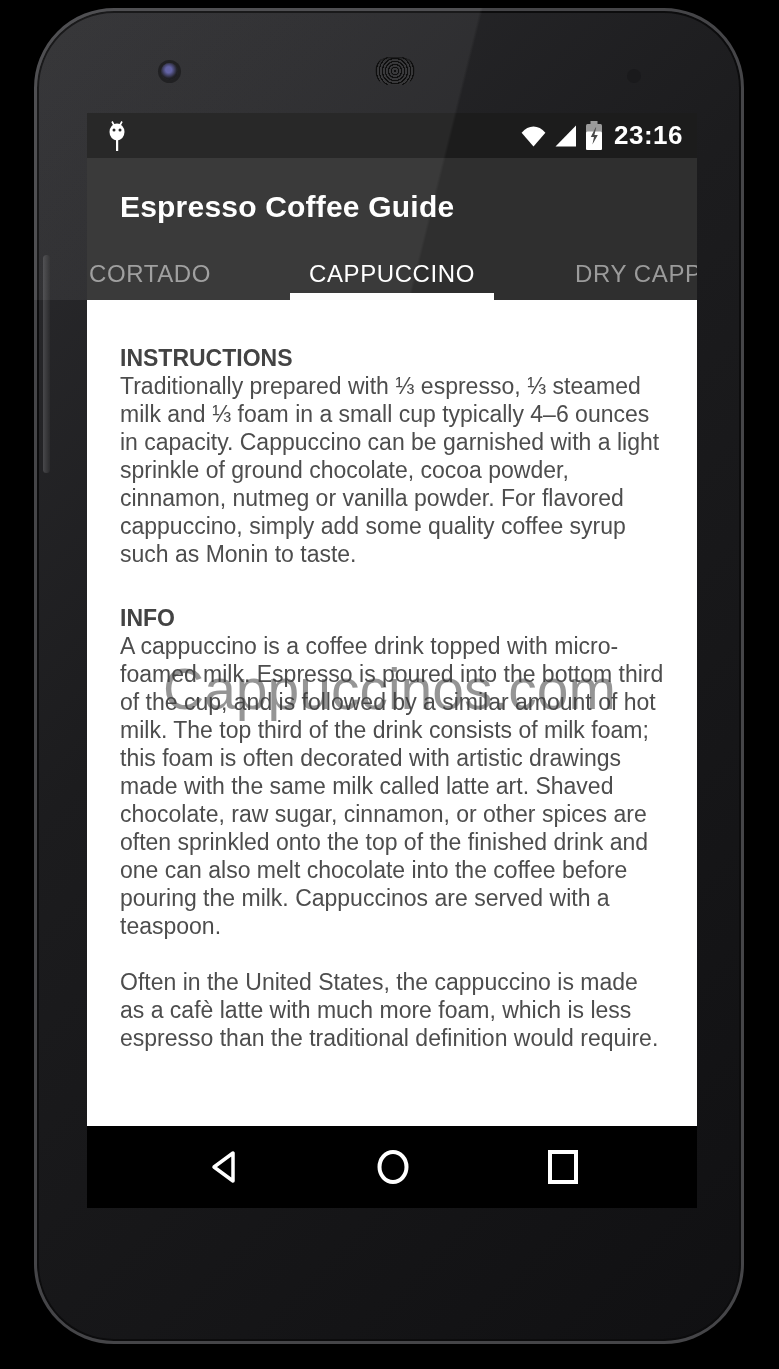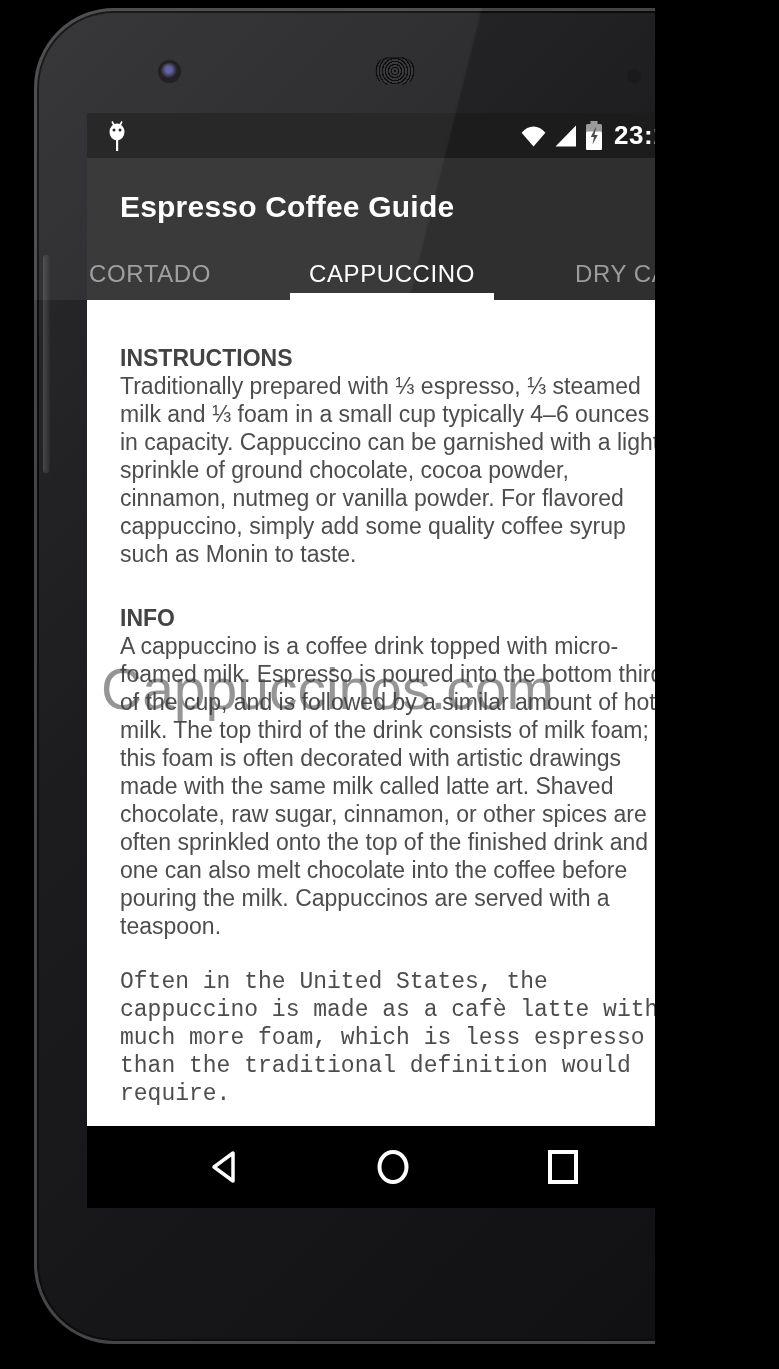--- a/index.html
+++ b/index.html
@@ -1,19 +1,19 @@
 <!DOCTYPE html>
 <html><head>
 <meta charset="utf-8">
 <style>
   * { margin: 0; padding: 0; box-sizing: border-box; }
   html, body { background: #000; }
   body { font-family: "Liberation Sans", sans-serif; }
 
-  .stage { position: relative; width: 655px; height: 1369px; background: #000; overflow: hidden; }
+  .stage { position: relative; width: 779px; height: 1369px; background: #000; overflow: hidden; }
 
   
   .phone {
     position: absolute; left: 34px; top: 8px; width: 710px; height: 1336px;
     border-radius: 80px;
     background: linear-gradient(135deg, #2c2c2f 0%, #1c1c1e 40%, #101012 100%);
     border: 3px solid #454548;
     box-shadow: inset 0 0 0 2px #0c0c0d, 0 14px 28px rgba(0,0,0,0.9);
   }
   .side-button {
@@ -69,21 +69,21 @@
   .tab-indicator { position: absolute; bottom: 0; left: 203px; width: 204px; height: 7px; background: #fff; }
 
   .content {
     flex: 1; background: #fff; overflow: hidden;
     padding: 44px 33px 0 33px;
     color: #4d4d4d; font-size: 23px; line-height: 28px;
   }
   .section-heading { font-weight: 700; color: #434343; font-size: 23px; line-height: 28px; }
   .section-para { margin-top: 0; }
   .section-gap { margin-top: 36px; }
-  .para-gap { margin-top: 28px; font-family: Liberation Mono, monospace; }
+  .para-gap { margin-top: 28px; }
 
   .nav-bar {
     height: 82px; background: #000; flex: none; position: relative;
   }
   .nav-btn { position: absolute; top: 50%; transform: translate(-50%, -50%); cursor: pointer;
              display: flex; align-items: center; justify-content: center; }
   .nav-back { left: 138px; }
   .nav-home { left: 306px; }
   .nav-recents { left: 476px; }
 

